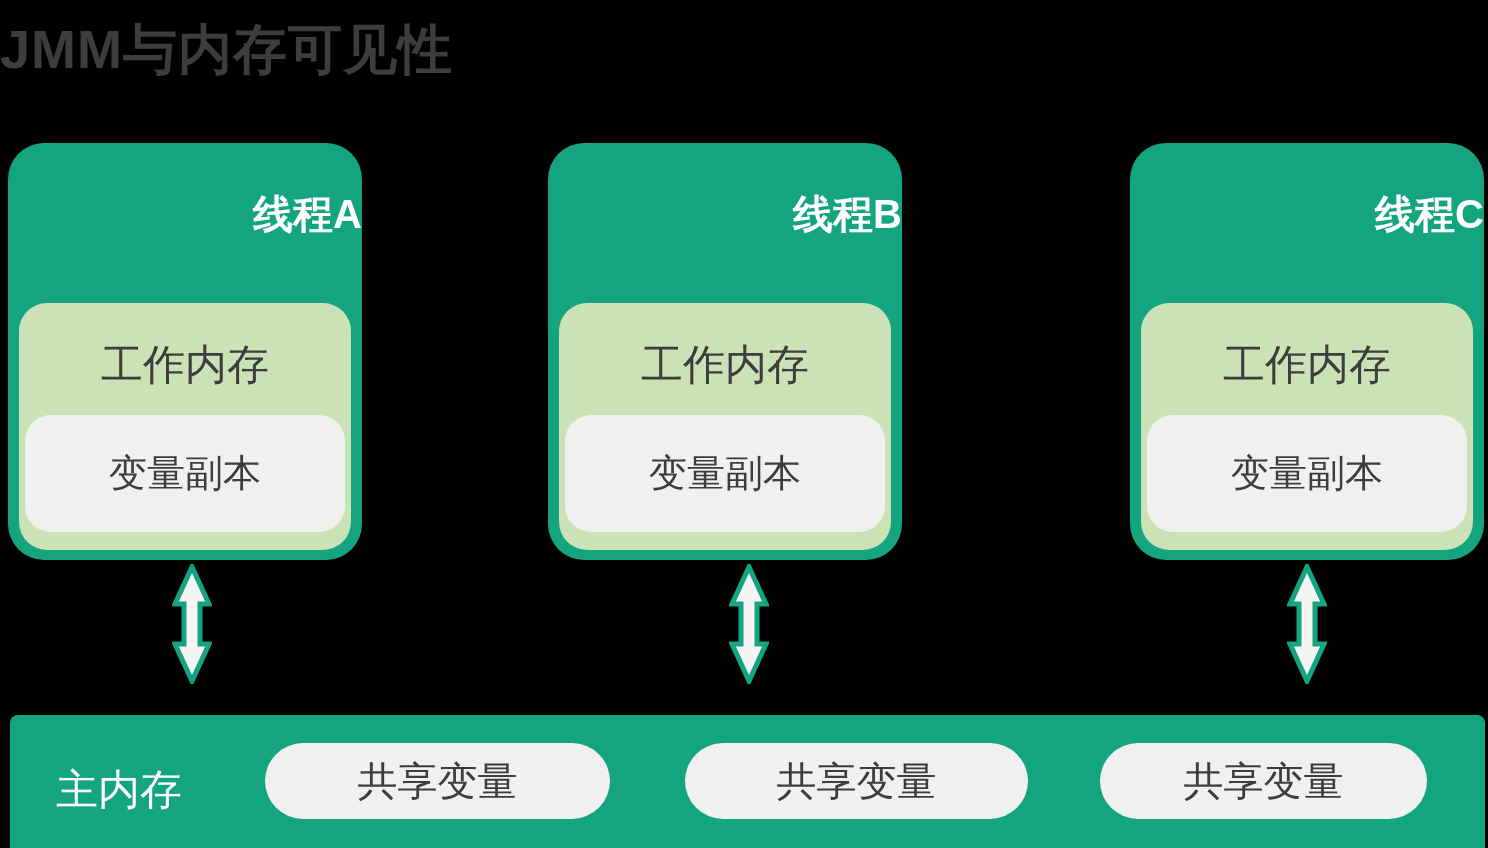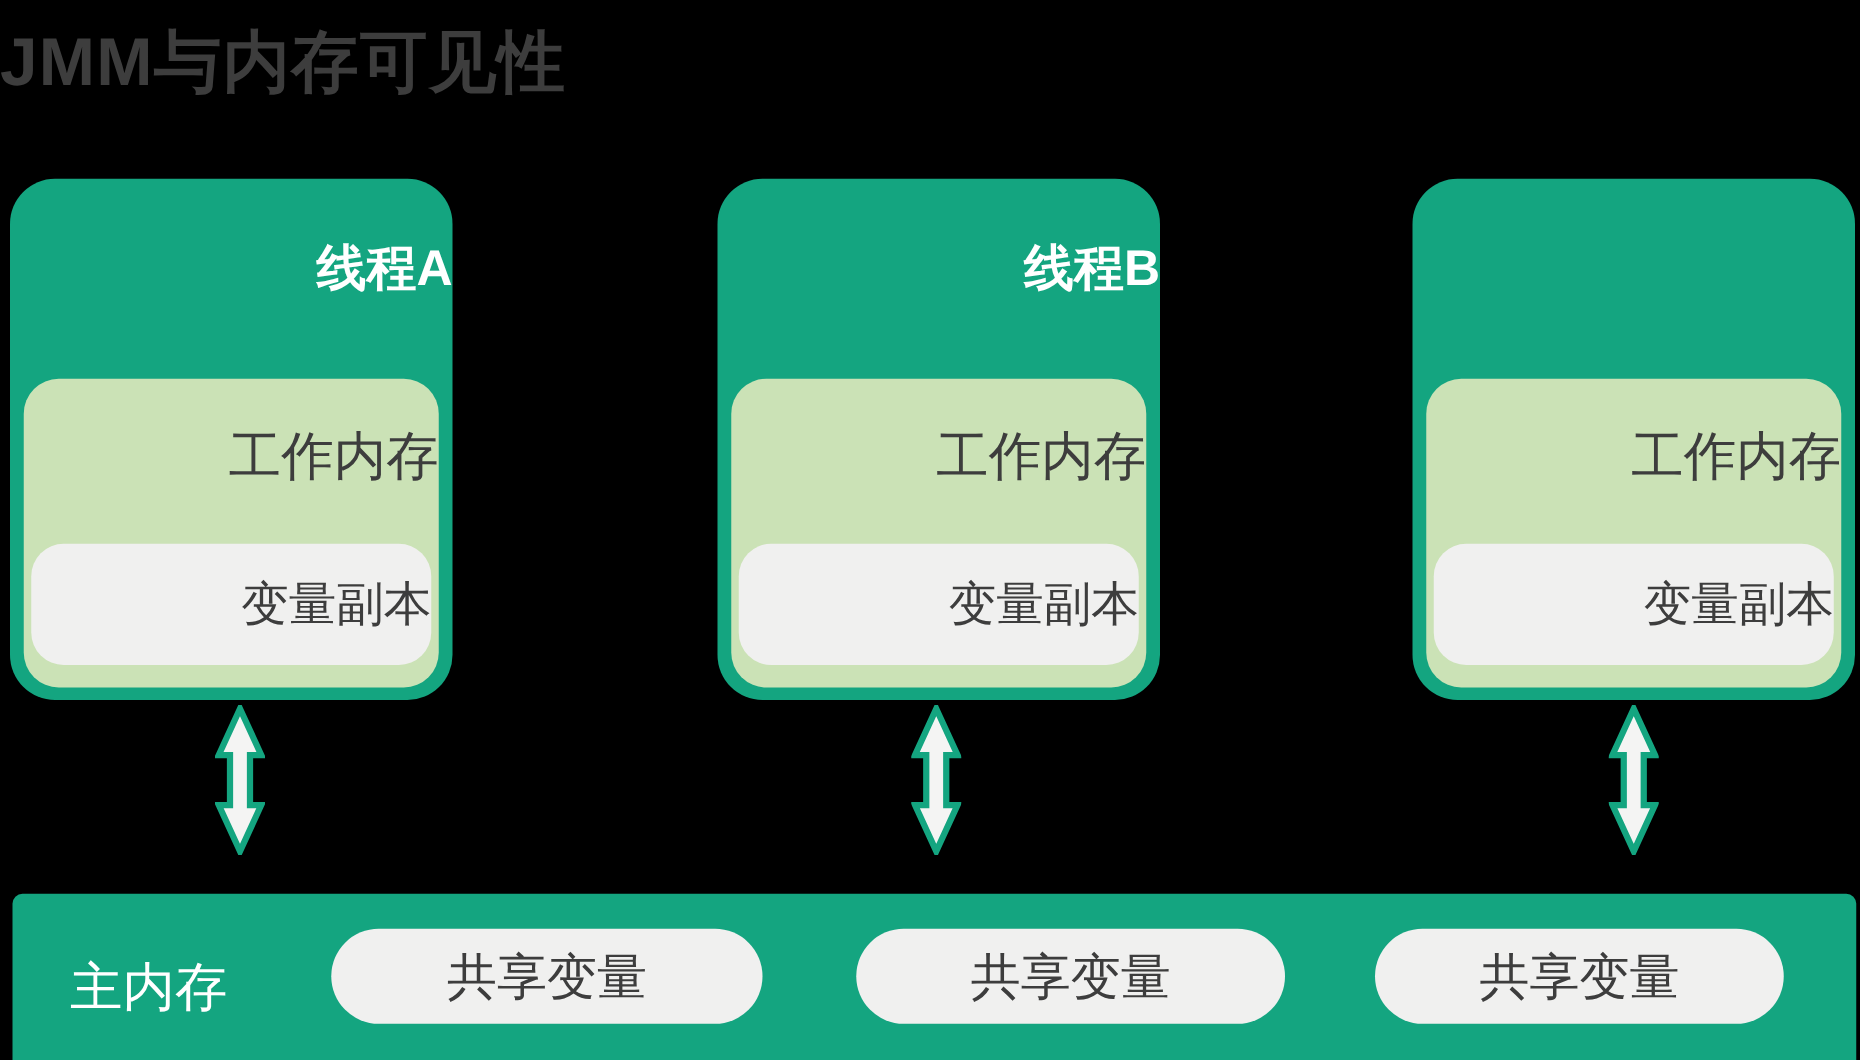--- a/index.html
+++ b/index.html
@@ -31,21 +31,21 @@
   
   .thread{
     position:absolute;
     top:143px;
     width:354px;
     height:417px;
     background:var(--green);
     border-radius:36px;
   }
   .t-a{left:8px;}
-  .t-b{left:574px;padding-left:40px;}
+  .t-b{left:548px;padding-left:40px;}
   .t-c{left:1130px;}
   .thread-label{
     margin-top:44px;
     text-align:right;
     font-size:40px;
     font-weight:bold;
     color:var(--text-light);
   }
   .working{
     position:absolute;
@@ -53,32 +53,31 @@
     top:160px;
     height:247px;
     background:var(--light-green);
     border-radius:28px;
     text-align:center;
   }
   .working-label{
     margin-top:34px;
     font-size:42px;
     color:var(--text-dark);
-    text-align:right;
   }
   .copy{
     position:absolute;
     left:6px;right:6px;
     bottom:18px;
-    height:97px;
+    height:117px;
     background:var(--box-white);
     border-radius:26px;
     display:flex;
     align-items:center;
-    justify-content:flex-end;
+    justify-content:center;
     font-size:38px;
     color:var(--text-dark);
   }
   
   .arrow{
     position:absolute;
     top:564px;
     width:40px;
     height:120px;
   }
@@ -146,20 +145,21 @@
     <div class="thread-label">线程B</div>
     <div class="working">
       <div class="working-label">工作内存</div>
       <div class="copy">
         <span>变量副本</span>
       </div>
     </div>
   </div>
 
   <div class="thread t-c">
+    <div class="thread-label">线程C</div>
     <div class="working">
       <div class="working-label">工作内存</div>
       <div class="copy">
         <span>变量副本</span>
       </div>
     </div>
   </div>
 
   <svg class="arrow ar-a" viewBox="0 0 40 120">
     <polygon points="20,3 37,40 28,40 28,80 37,80 20,117 3,80 12,80 12,40 3,40"></polygon>

